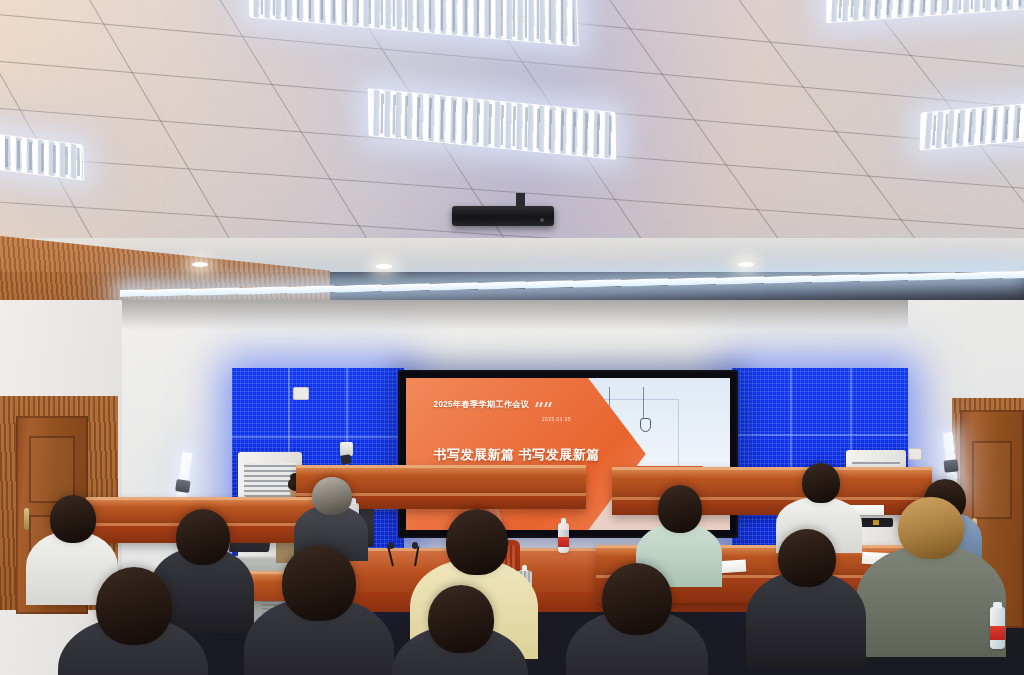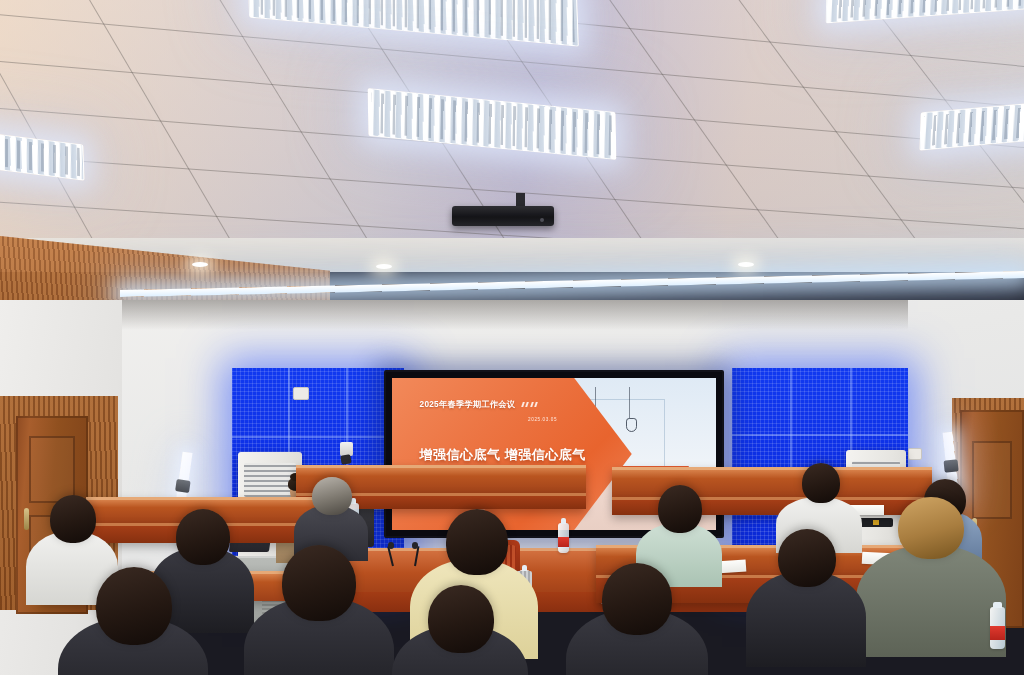--- a/index.html
+++ b/index.html
@@ -111,21 +111,21 @@
       repeating-linear-gradient(90deg, rgba(255,255,255,.13) 0px, rgba(255,255,255,.13) 1px, transparent 1px, transparent 4px),
       linear-gradient(180deg,#1139f0 0%,#0d2fe4 50%,#0a27cf 100%);
     box-shadow:0 0 38px 10px rgba(40,80,255,.55);
   }
   .ledwall.left  { left:232px; width:172px; }
   .ledwall.right { left:732px; width:176px; }
   .led-seam { position:absolute; background:rgba(190,210,255,.38); }
 
   
   .screen-bezel {
-    position:absolute; left:384px; top:370px; width:340px; height:168px;
+    position:absolute; left:398px; top:370px; width:340px; height:168px;
     background:#0a0a10; border:2px solid #111119; border-radius:2px;
     box-shadow:0 0 26px 8px rgba(20,40,120,.45);
   }
   .slide {
     position:absolute; left:6px; top:6px; right:6px; bottom:6px; overflow:hidden;
     background:linear-gradient(150deg,#e9f1f8 0%,#dfeaf4 45%,#f1f5f9 100%);
   }
   
   .slide-photo { position:absolute; right:0; top:0; width:60%; height:100%;
     background:linear-gradient(180deg,#dfeaf5 0%,#eef3f8 55%,#f3ece9 100%); }
@@ -477,21 +477,21 @@
       </div>
 
       <div class="slide-head">2025年春季学期工作会议</div>
       <div class="slide-dots">
         <s></s>
           <s></s>
           <s></s>
           <s></s>
       </div>
       <div class="slide-date">2025.03.05</div>
-      <div class="slide-title">增强信心底气  增强信心底气</div>
+      <div class="slide-title">书写发展新篇  书写发展新篇</div>
       <div class="slide-presenter">汇报人：张晓梅</div>
     </div>
   </div>
 
   <div class="ac" style="left:238px; top:452px; width:64px; height:112px;">
     <div class="grille" style="top:10%;"></div>
     <div class="disp"></div>
     <div class="logo">AC</div>
   </div>
   <div class="ac" style="left:846px; top:450px; width:60px; height:142px;">

